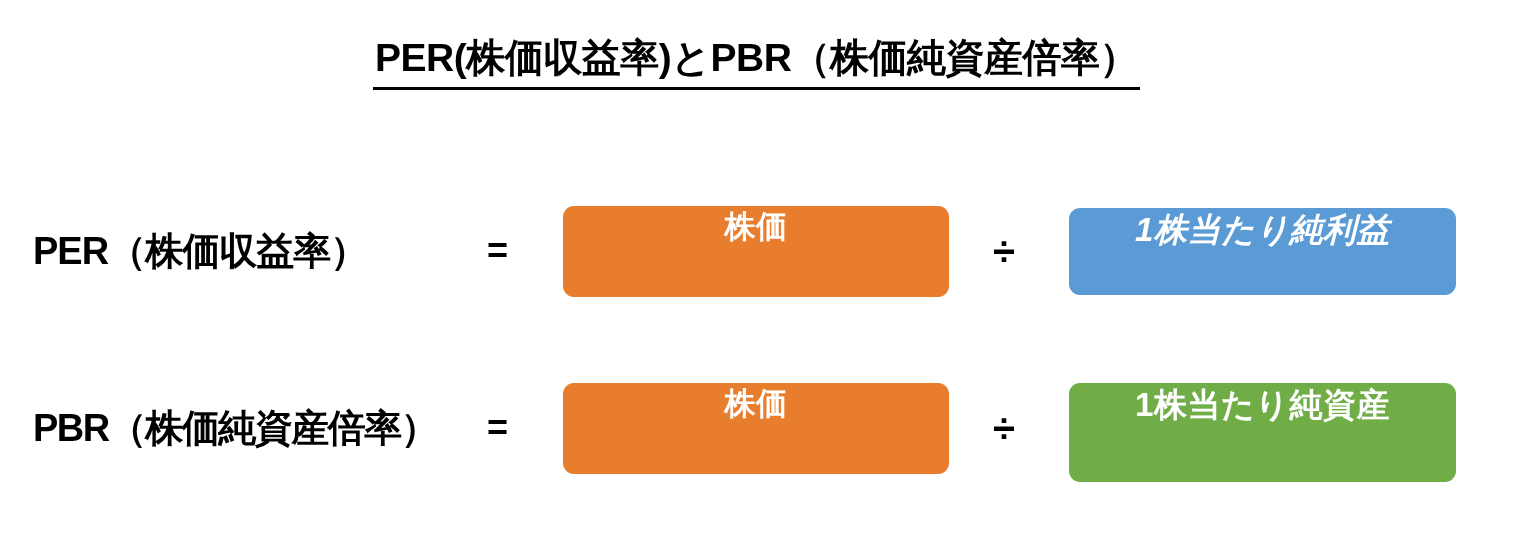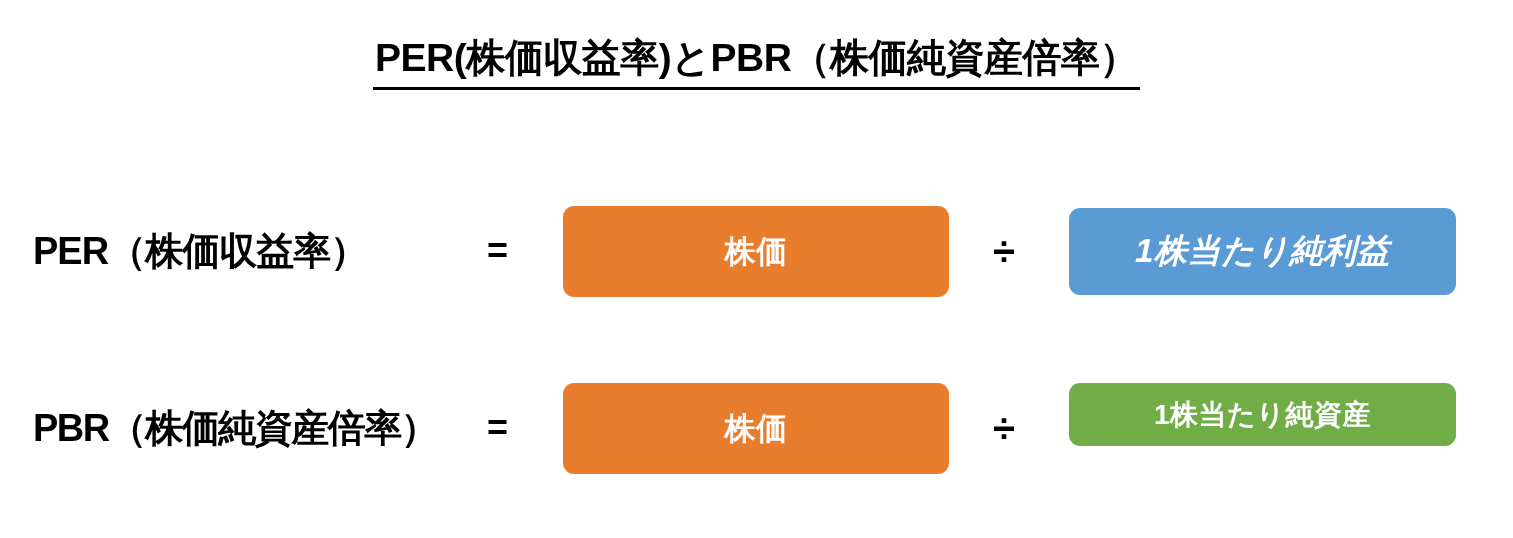--- a/index.html
+++ b/index.html
@@ -77,21 +77,20 @@
     left: 993px;
     font-size: 40px;
     font-weight: bold;
     line-height: 1;
   }
 
   
   .box {
     position: absolute;
     display: flex;
-    align-items: center;
     justify-content: center;
     border-radius: 11px;
     color: #ffffff;
     font-size: 31px;
     font-weight: bold;
     letter-spacing: 0.5px;
     white-space: nowrap;
     box-sizing: border-box;
   }
   .box-price {
@@ -108,23 +107,23 @@
     width: 387px;
     height: 87px;
     background: #5B9BD5;
     font-size: 33px;
     top: 12px;
     font-style: italic;
   }
   .box-bps {
     left: 1069px;
     width: 387px;
-    height: 63px;
+    height: 99px;
     background: #70AD47;
-    font-size: 28px;
+    font-size: 33px;
     top: 10px;
   }
 </style>
 </head>
 <body>
 
 <div id="page">
 
   <div class="title-wrap">
     <span class="title-text">PER(株価収益率)とPBR（株価純資産倍率）</span>

